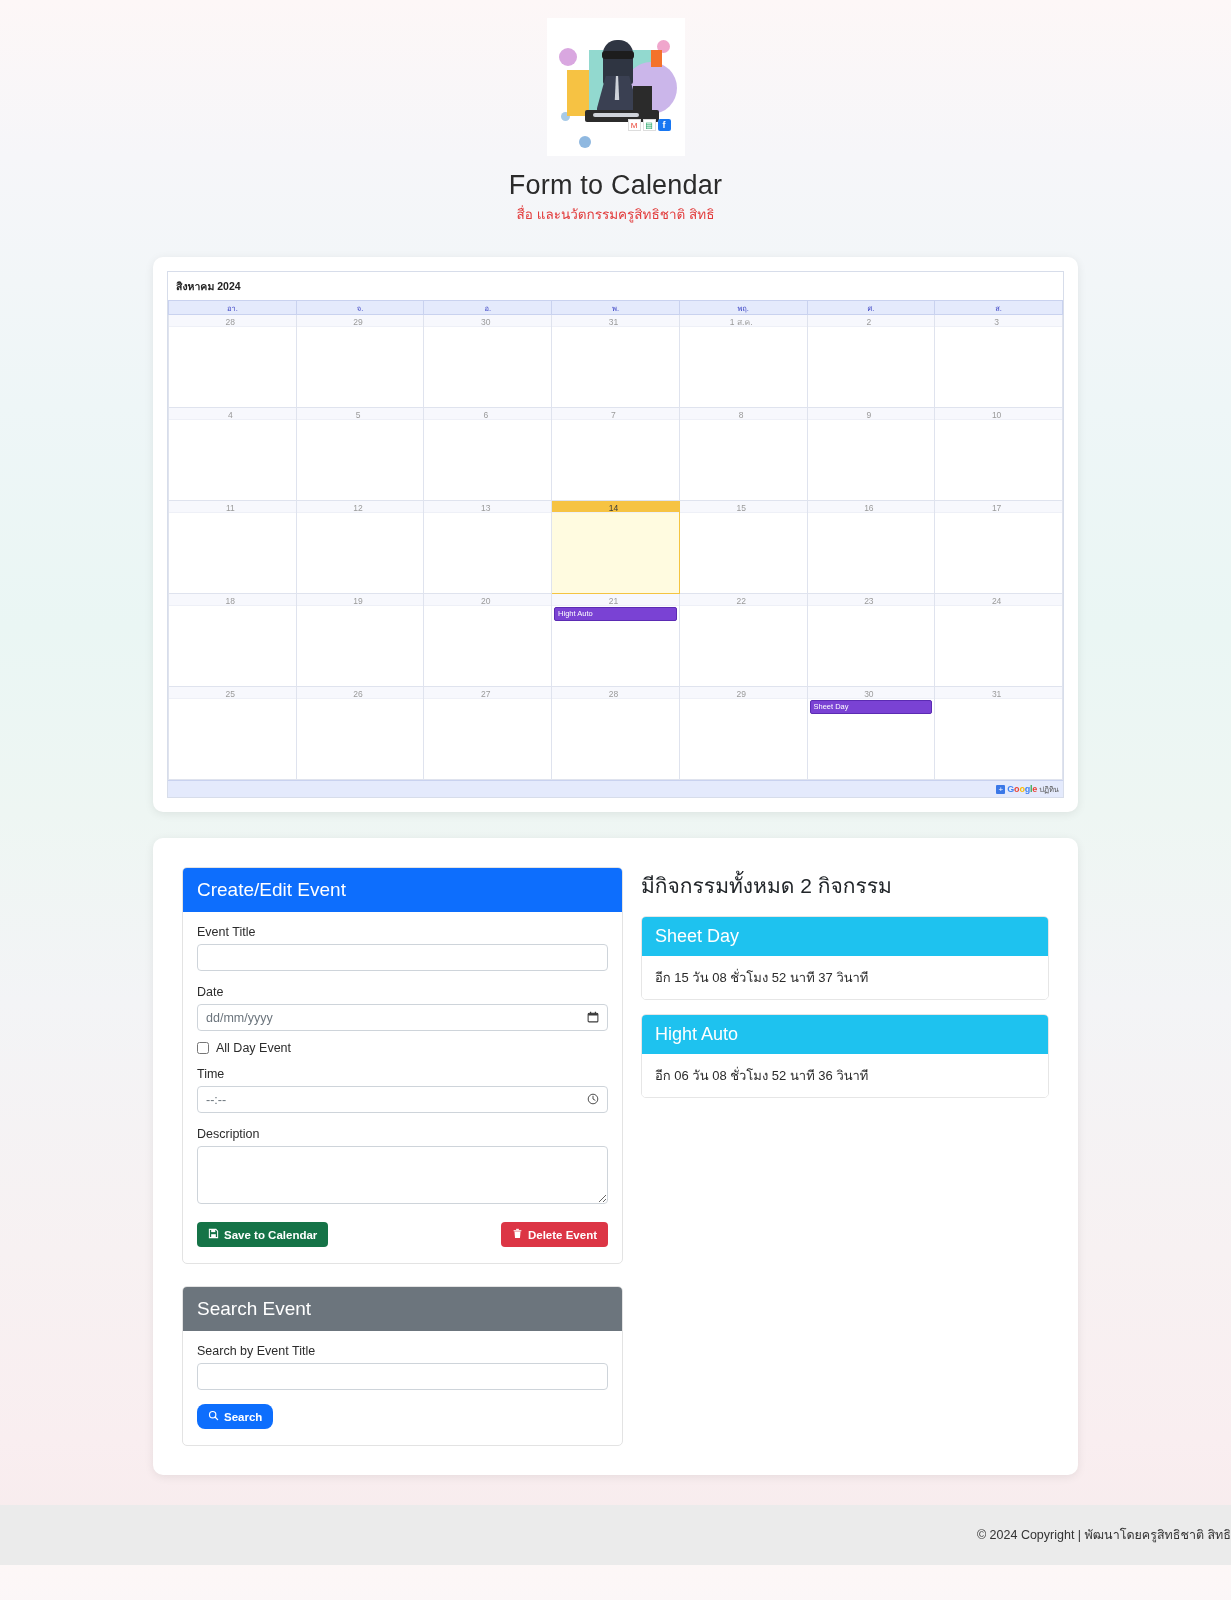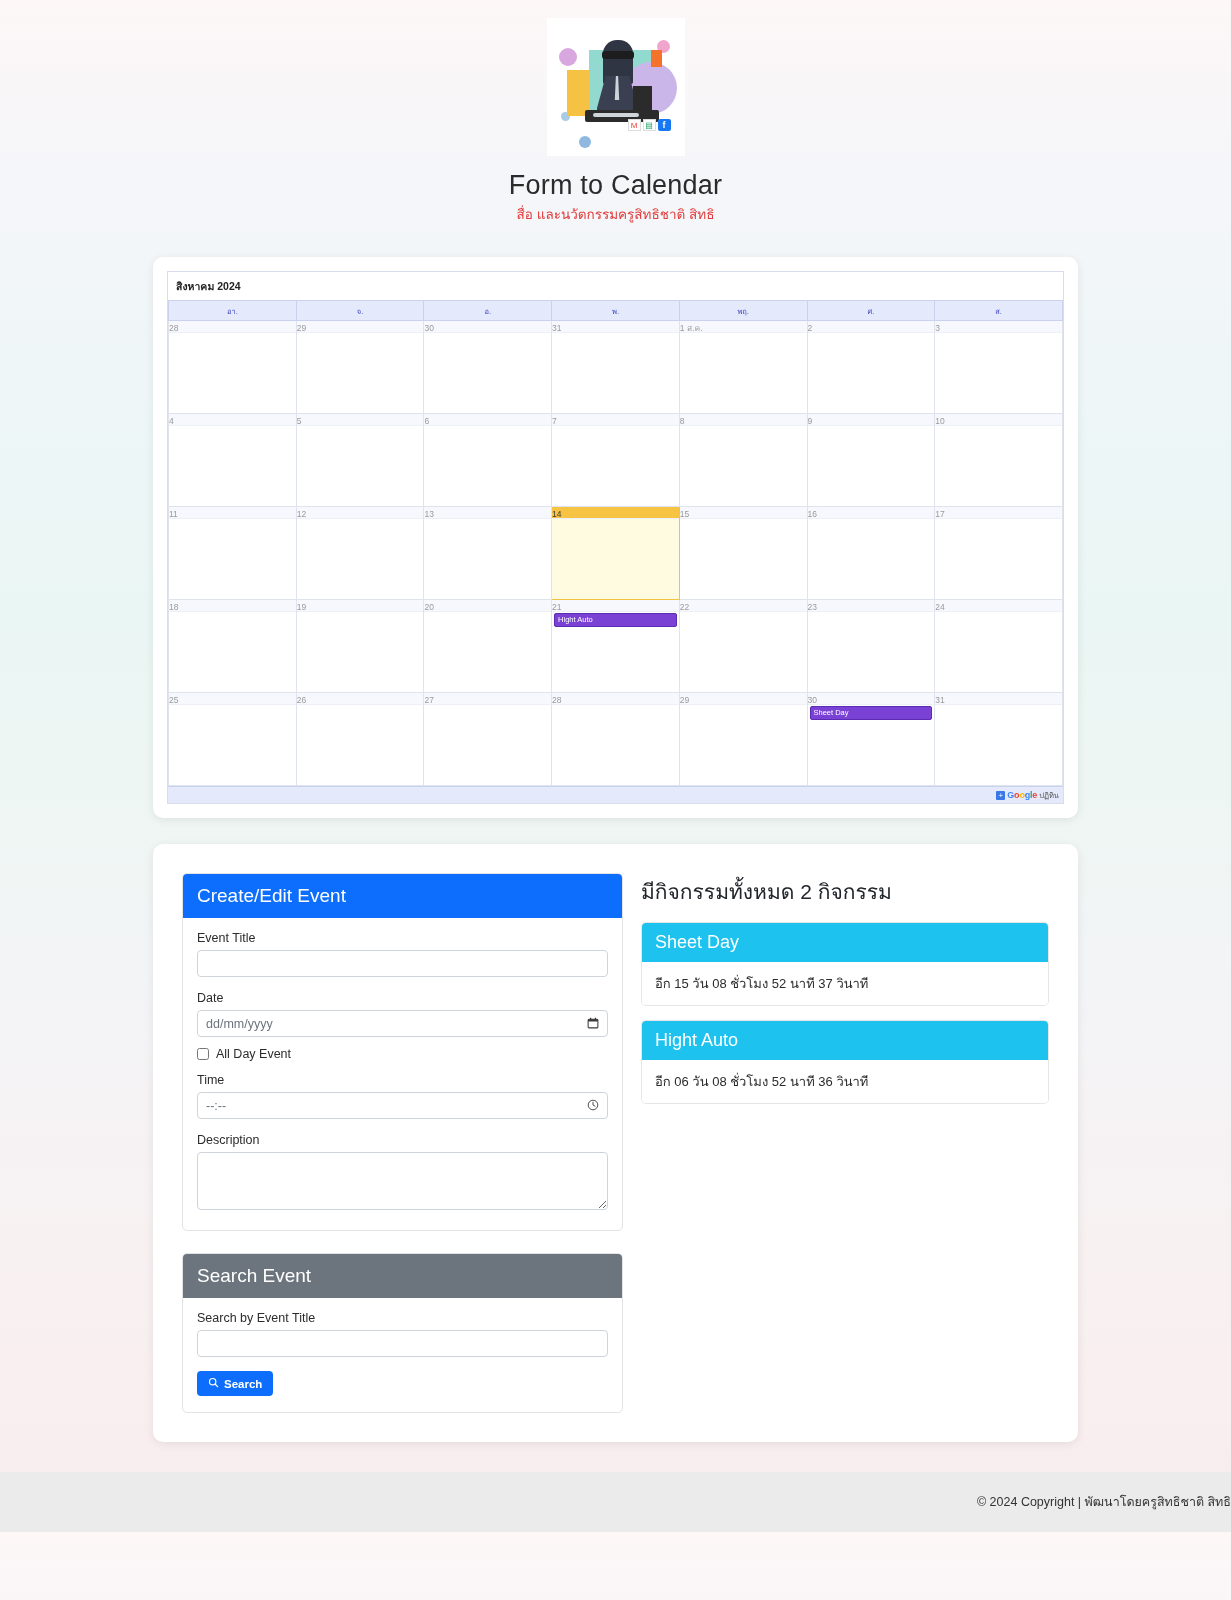--- a/index.html
+++ b/index.html
@@ -59,36 +59,36 @@
     font-size:10.5px; font-weight:bold; color:#222;
     padding:6px 0 5px 8px;
     background:#fff;
   }
   .gcal-grid { width:100%; border-collapse:collapse; table-layout:fixed; }
   .gcal-grid th {
     background:#e4eafc;
     color:#3b43c4;
     font-size:7.5px;
     font-weight:normal;
-    height:20px;
+    height:14px;
     border:1px solid #c9d2ef;
     text-align:center;
     padding:0;
   }
   .gcal-grid td {
     border:1px solid #dfe3ee;
     height:93px;
     vertical-align:top;
     padding:0;
     background:#fff;
     position:relative;
   }
   .daynum {
     display:block;
-    text-align:left;
+    text-align:center;
     font-size:8.5px;
     color:#9a9a9a;
     padding:2px 4px 0 0;
     background:#f7f8fd;
     height:12px;
     line-height:10px;
     border-bottom:1px solid #eef0f7;
   }
   td.today { background:#fffbe0; border:1px solid #f4c441; }
   td.today .daynum { background:#f6c343; color:#3a3a3a; font-weight:normal; }
@@ -161,21 +161,21 @@
 
   .btn-row { display:flex; justify-content:space-between; margin-top:14px; }
   .btn {
     border:none; border-radius:4px; color:#fff;
     font-size:11.5px; font-weight:bold; padding:6px 11px;
     display:inline-flex; align-items:center; gap:5px;
     cursor:pointer; font-family:"Liberation Sans", sans-serif;
   }
   .btn.green { background:#157347; }
   .btn.red { background:#dc3545; }
-  .btn.blue { background:#0d6efd; }
+  .btn.blue { background:#0d6efd;border-radius:8px; }
 
   
   .right-title { font-size:21px; font-weight:400; color:#212529; margin:2px 0 14px; }
   .evt-card { border:1px solid #e6e6e6; border-radius:5px; overflow:hidden; margin-bottom:14px; }
   .evt-head { background:#1ec2ef; color:#fff; font-size:18px; padding:9px 13px; }
   .evt-body { padding:11px 13px; font-size:13px; color:#2b2b2b; background:#fff; }
 
   
   .footer {
     margin-top:30px;
@@ -394,20 +394,42 @@
             <svg width="12" height="12" viewBox="0 0 16 16">
                 <circle cx="8" cy="8" r="6.4" fill="none" stroke="#3b3b3b" stroke-width="1.2"></circle>
                 <path d="M8 4.3V8l2.7 1.6" fill="none" stroke="#3b3b3b" stroke-width="1.2" stroke-linecap="round"></path>
               </svg>
           </span>
         </div>
 
         <label class="field-label mt">Description</label>
         <textarea class="ta" style=""></textarea>
 
+        <div class="btn-row">
+          <button class="btn green">
+            <span>
+              <svg width="11" height="11" viewBox="0 0 16 16">
+                  <path d="M2 2h9.5L14 4.5V14H2z" fill="none" stroke="#fff" stroke-width="1.5"></path>
+                  <rect x="4.6" y="2" width="6" height="4" fill="#fff"></rect>
+                  <rect x="4.6" y="9" width="6.8" height="5" fill="#fff"></rect>
+                </svg>
+            </span>
+            <span>Save to Calendar</span>
+          </button>
+          <button class="btn red">
+            <span>
+              <svg width="11" height="11" viewBox="0 0 16 16">
+                  <rect x="2.4" y="3.2" width="11.2" height="1.6" fill="#fff"></rect>
+                  <rect x="6" y="1.2" width="4" height="1.6" fill="#fff"></rect>
+                  <path d="M3.6 5.2h8.8l-.8 9.2H4.4z" fill="#fff"></path>
+                </svg>
+            </span>
+            <span>Delete Event</span>
+          </button>
+        </div>
 
       </div>
     </div>
 
     <div class="panel">
       <div class="panel-head secondary">Search Event</div>
       <div class="panel-body">
         <label class="field-label">Search by Event Title</label>
         <input class="inp" type="text" value="" style="">
         <div style="margin-top:14px;">

